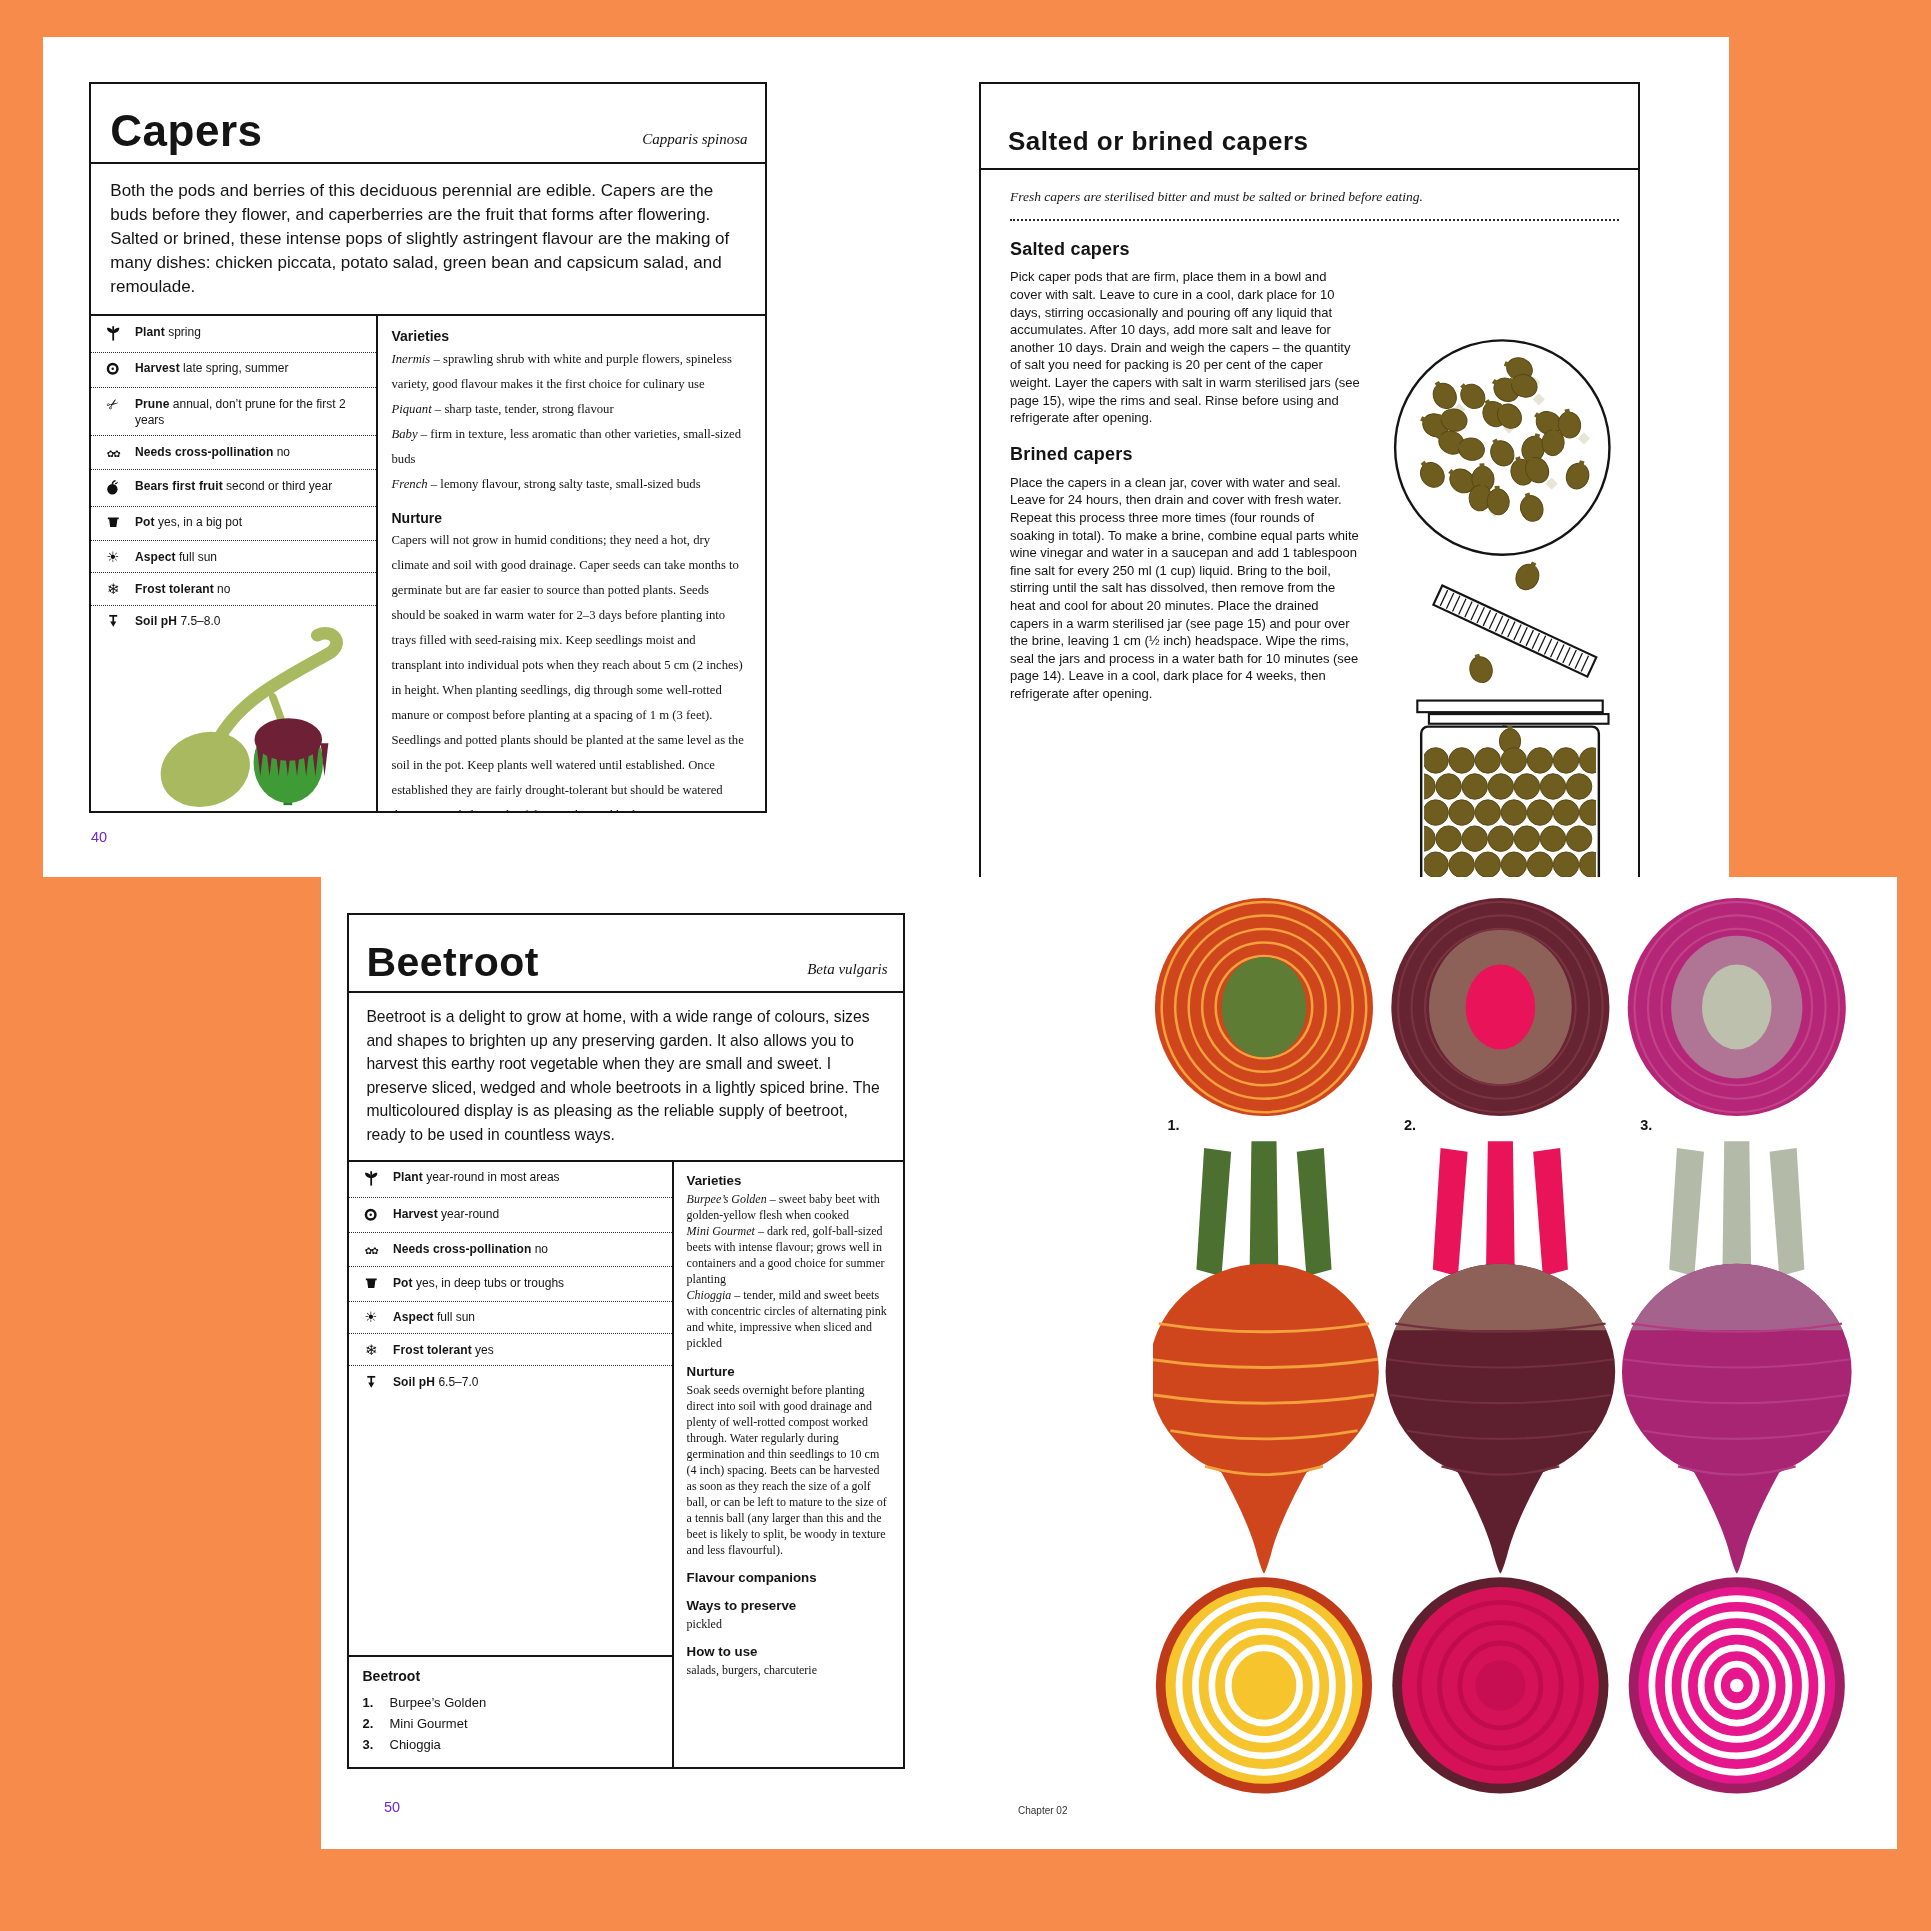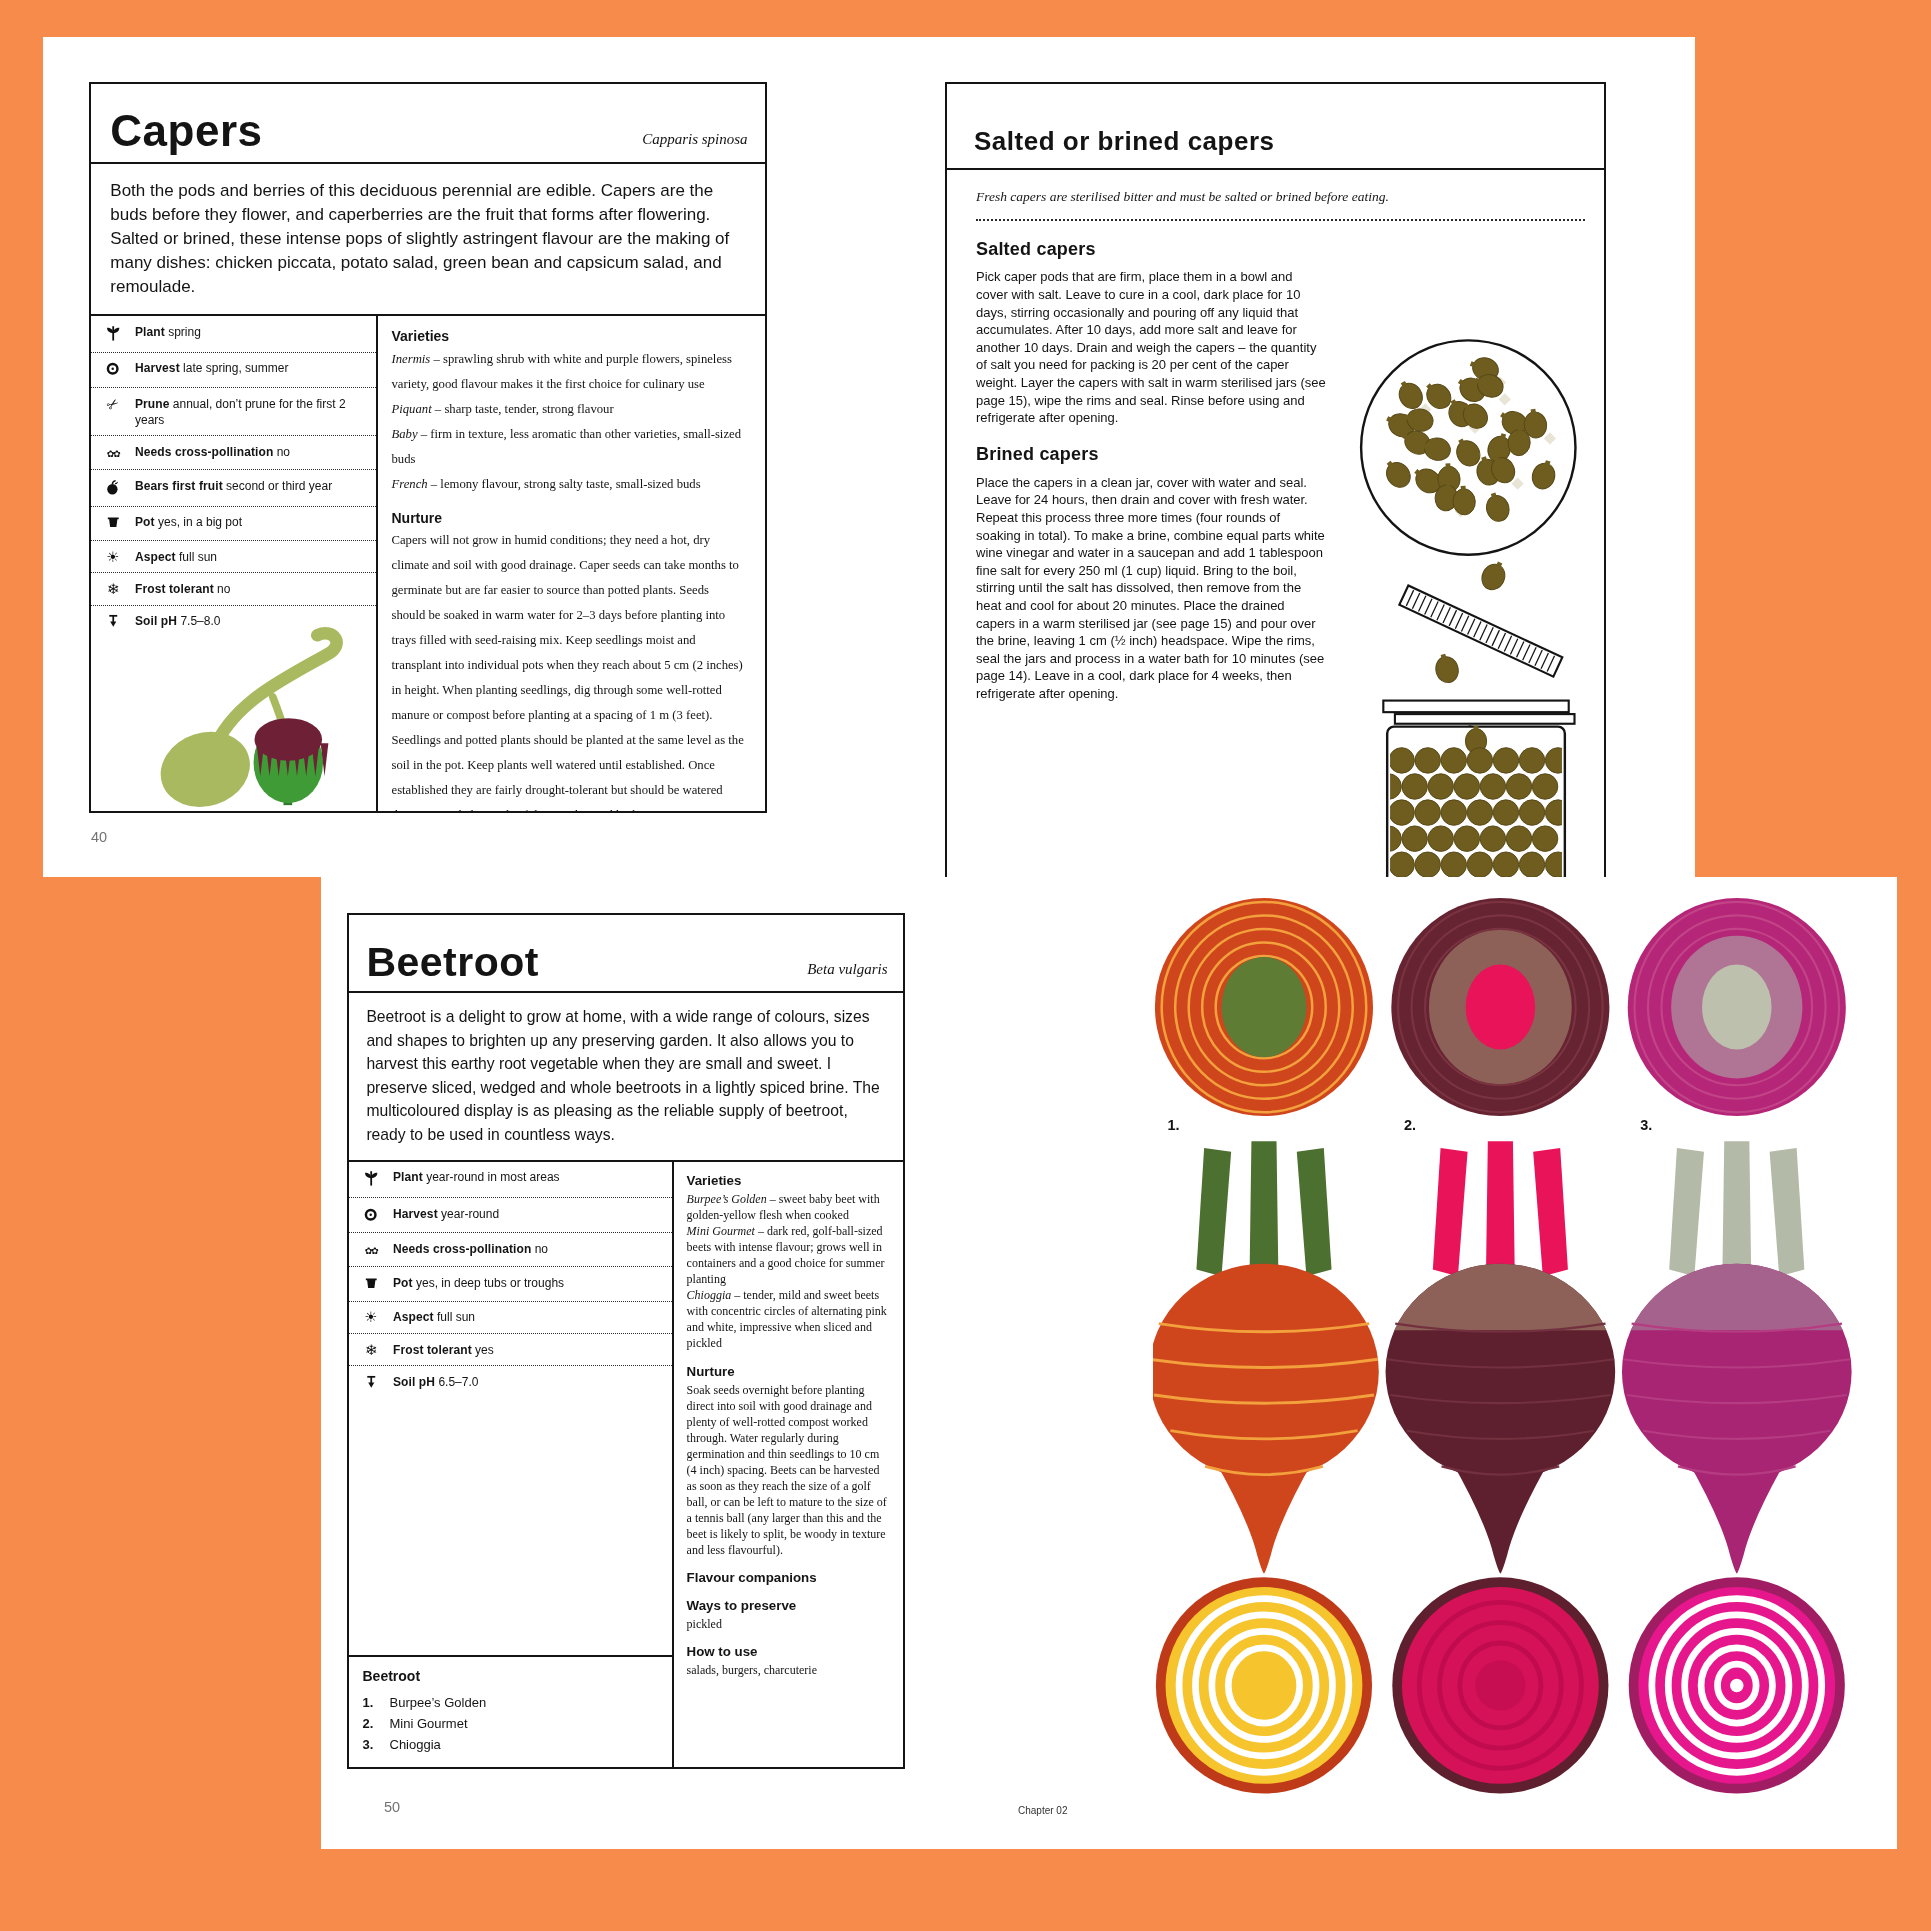--- a/index.html
+++ b/index.html
@@ -19,21 +19,21 @@
   .attr-text b{letter-spacing:0.1px}
   .glyph{font-family:"DejaVu Sans",sans-serif;font-size:14.5px;display:inline-block;color:#111}
   .glyph.rot{transform:rotate(-35deg)}
   .glyph.flowers{font-size:9.2px;letter-spacing:-1.4px}
   .maincol{flex:1;min-width:0;box-sizing:border-box}
   .serifbody{font-family:"Liberation Serif",serif}
   .colhead{font-family:"Liberation Sans",sans-serif;font-weight:bold;font-size:14px;margin:0 0 2.9px}
   .colhead.mt{margin-top:12.6px}
   .bodytext,.variety{margin:0;font-size:12.7px;line-height:25px}
   .variety i{font-style:italic}
-  .pagenum{position:absolute;font-size:14.5px;color:#737373}
+  .pagenum{position:absolute;font-size:14.5px;color:#6d28d9}
   .chapterlbl{position:absolute;font-size:10px;color:#333}
   .salted-content{position:relative;flex:1;padding:19.3px 0 0 29px;min-height:0}
   .salted-intro{font-family:"Liberation Serif",serif;font-style:italic;font-size:13.5px;margin:0 0 14.5px}
   .dotted-hr{border:none;border-top:2.5px dotted #2a2a2a;margin:0 19.3px 3.9px 0}
   .section-h{font-weight:bold;font-size:18px;margin:17.4px 0 8.7px;letter-spacing:0.2px}
   .section-p{margin:0;font-size:13px;line-height:17.6px;max-width:350px}
   .beetlabel{font:bold 15px "Liberation Sans",sans-serif;fill:#141414}
   .caption-box{position:absolute;left:0;right:0;bottom:0;border-top:2.4px solid #141414;padding:10.6px 13.5px 11.6px}
   .caption-h{font-weight:bold;font-size:14px;margin:0 0 8.7px}
   .cap-item{font-size:13px;line-height:21px;display:flex}
@@ -133,21 +133,21 @@
             <p class="variety"><i>French</i> – lemony flavour, strong salty taste, small-sized buds</p>
           </div>
         <div class="colhead mt">Nurture</div>
         <p class="bodytext">Capers will not grow in humid conditions; they need a hot, dry climate and soil with good drainage. Caper seeds can take months to germinate but are far easier to source than potted plants. Seeds should be soaked in warm water for 2–3 days before planting into trays filled with seed-raising mix. Keep seedlings moist and transplant into individual pots when they reach about 5 cm (2 inches) in height. When planting seedlings, dig through some well-rotted manure or compost before planting at a spacing of 1 m (3 feet). Seedlings and potted plants should be planted at the same level as the soil in the pot. Keep plants well watered until established. Once established they are fairly drought-tolerant but should be watered during extended periods of dry weather and high temperatures. Fertilise with pellet fertiliser in spring and autumn. Caper bushes bear their first fruit in the third or fourth year. Prune annually after the first 2 years; in late autumn or winter remove 5–15 cm (2–6 inches) of growth.</p>
       </div>
     </div>
   </div>
   <div class="pagenum" style="left:48px;top:792px;">40</div>
 </div>
 
-<div class="sheet" id="sheet-salted" style="left:850px;top:37px;width:845px;height:847px;">
+<div class="sheet" id="sheet-salted" style="left:884px;top:37px;width:845px;height:847px;">
   <div class="pagebox" style="left:95px;top:45px;width:661px;height:807px;overflow:hidden;">
     <div class="title-row" style="height:70px;padding:0 19.3px 13.5px 27px;justify-content:flex-start;">
       <div class="big-title" style="font-size:26px;">Salted or brined capers</div>
     </div>
     <div class="salted-content">
       <p class="salted-intro">Fresh capers are sterilised bitter and must be salted or brined before eating.</p>
       <hr class="dotted-hr">
       <div id="salted-sections">
           <div>
             <div class="section-h">Salted capers</div>

